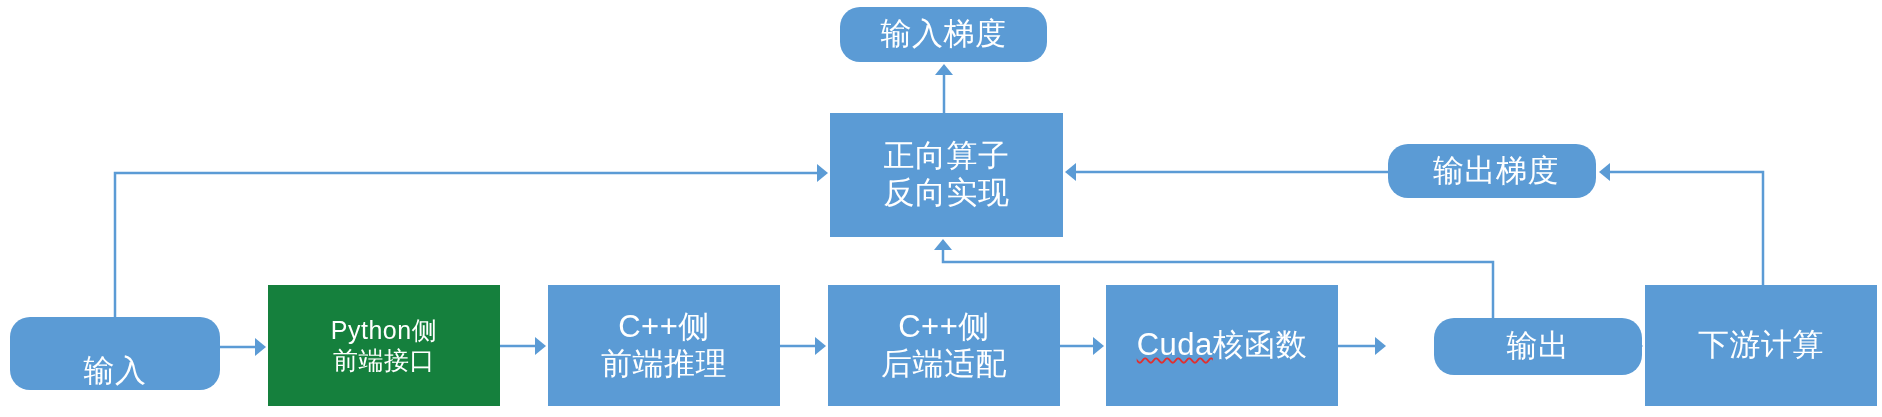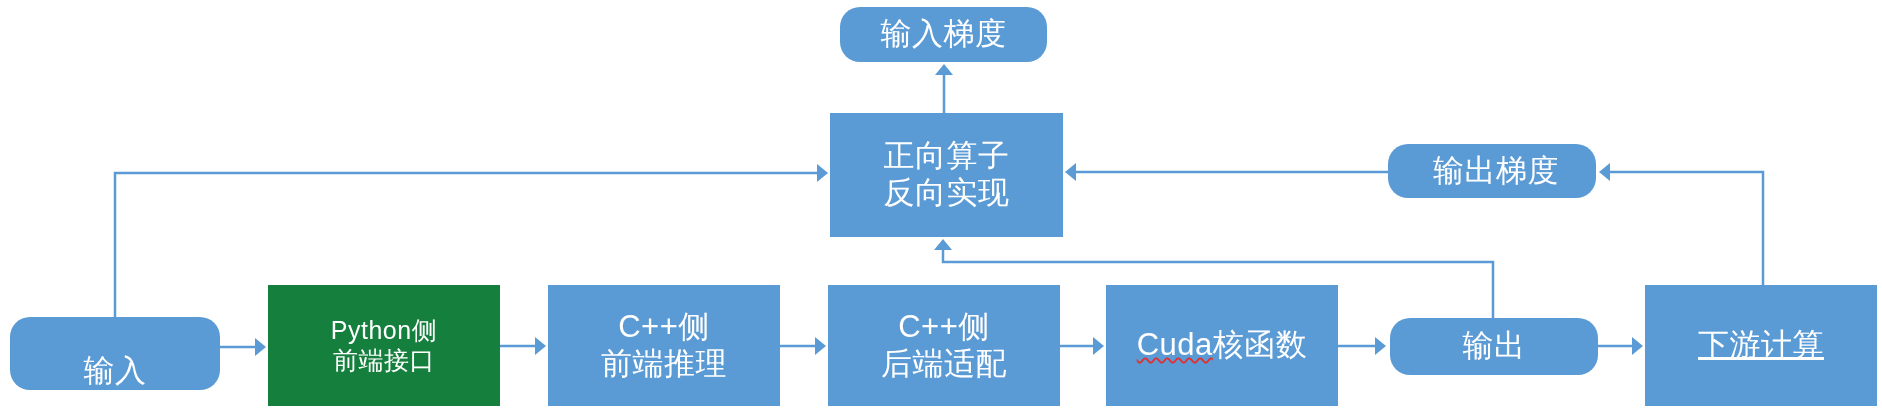--- a/index.html
+++ b/index.html
@@ -108,16 +108,16 @@
 反向实现</span></div>
       <div class="node rounded" style="left: 1388px; top: 144px; width: 208px; height: 54px; font-size: 31px; background: rgb(91, 155, 213); color: rgb(255, 255, 255); padding-left: 8px;"><span style="white-space: pre-line;">输出梯度</span></div>
       <div class="node rounded" style="left: 10px; top: 317px; width: 210px; height: 73px; font-size: 31px; background: rgb(91, 155, 213); color: rgb(255, 255, 255); align-items: flex-end;"><span style="white-space: pre-line;">输入</span></div>
       <div class="node sq" style="left: 268px; top: 285px; width: 232px; height: 121px; font-size: 25px; background: #15803d; color: rgb(255, 255, 255);"><span style="white-space: pre-line;">Python侧
 前端接口</span></div>
       <div class="node sq" style="left: 548px; top: 285px; width: 232px; height: 121px; font-size: 31px; background: rgb(91, 155, 213); color: rgb(255, 255, 255);"><span style="white-space: pre-line;">C++侧
 前端推理</span></div>
       <div class="node sq" style="left: 828px; top: 285px; width: 232px; height: 121px; font-size: 31px; background: rgb(91, 155, 213); color: rgb(255, 255, 255);"><span style="white-space: pre-line;">C++侧
 后端适配</span></div>
       <div class="node sq" style="left: 1106px; top: 285px; width: 232px; height: 121px; font-size: 31px; background: rgb(91, 155, 213); color: rgb(255, 255, 255);"><span><span class="spell">Cuda</span><span>核函数</span></span></div>
-      <div class="node rounded" style="left: 1390px; top: 318px; width: 208px; height: 57px; font-size: 31px; background: rgb(91, 155, 213); color: rgb(255, 255, 255);"><span style="white-space: pre-line;">输出</span></div>
-      <div class="node sq" style="left: 1645px; top: 285px; width: 232px; height: 121px; font-size: 31px; background: rgb(91, 155, 213); color: rgb(255, 255, 255);"><span style="white-space: pre-line; text-decoration: underline;">下游计算</span></div>
+      <div class="node rounded" style="left: 1434px; top: 318px; width: 208px; height: 57px; font-size: 31px; background: rgb(91, 155, 213); color: rgb(255, 255, 255);"><span style="white-space: pre-line;">输出</span></div>
+      <div class="node sq" style="left: 1645px; top: 285px; width: 232px; height: 121px; font-size: 31px; background: rgb(91, 155, 213); color: rgb(255, 255, 255);"><span style="white-space: pre-line;">下游计算</span></div>
     </div>
 </div>
 
 </body></html>

